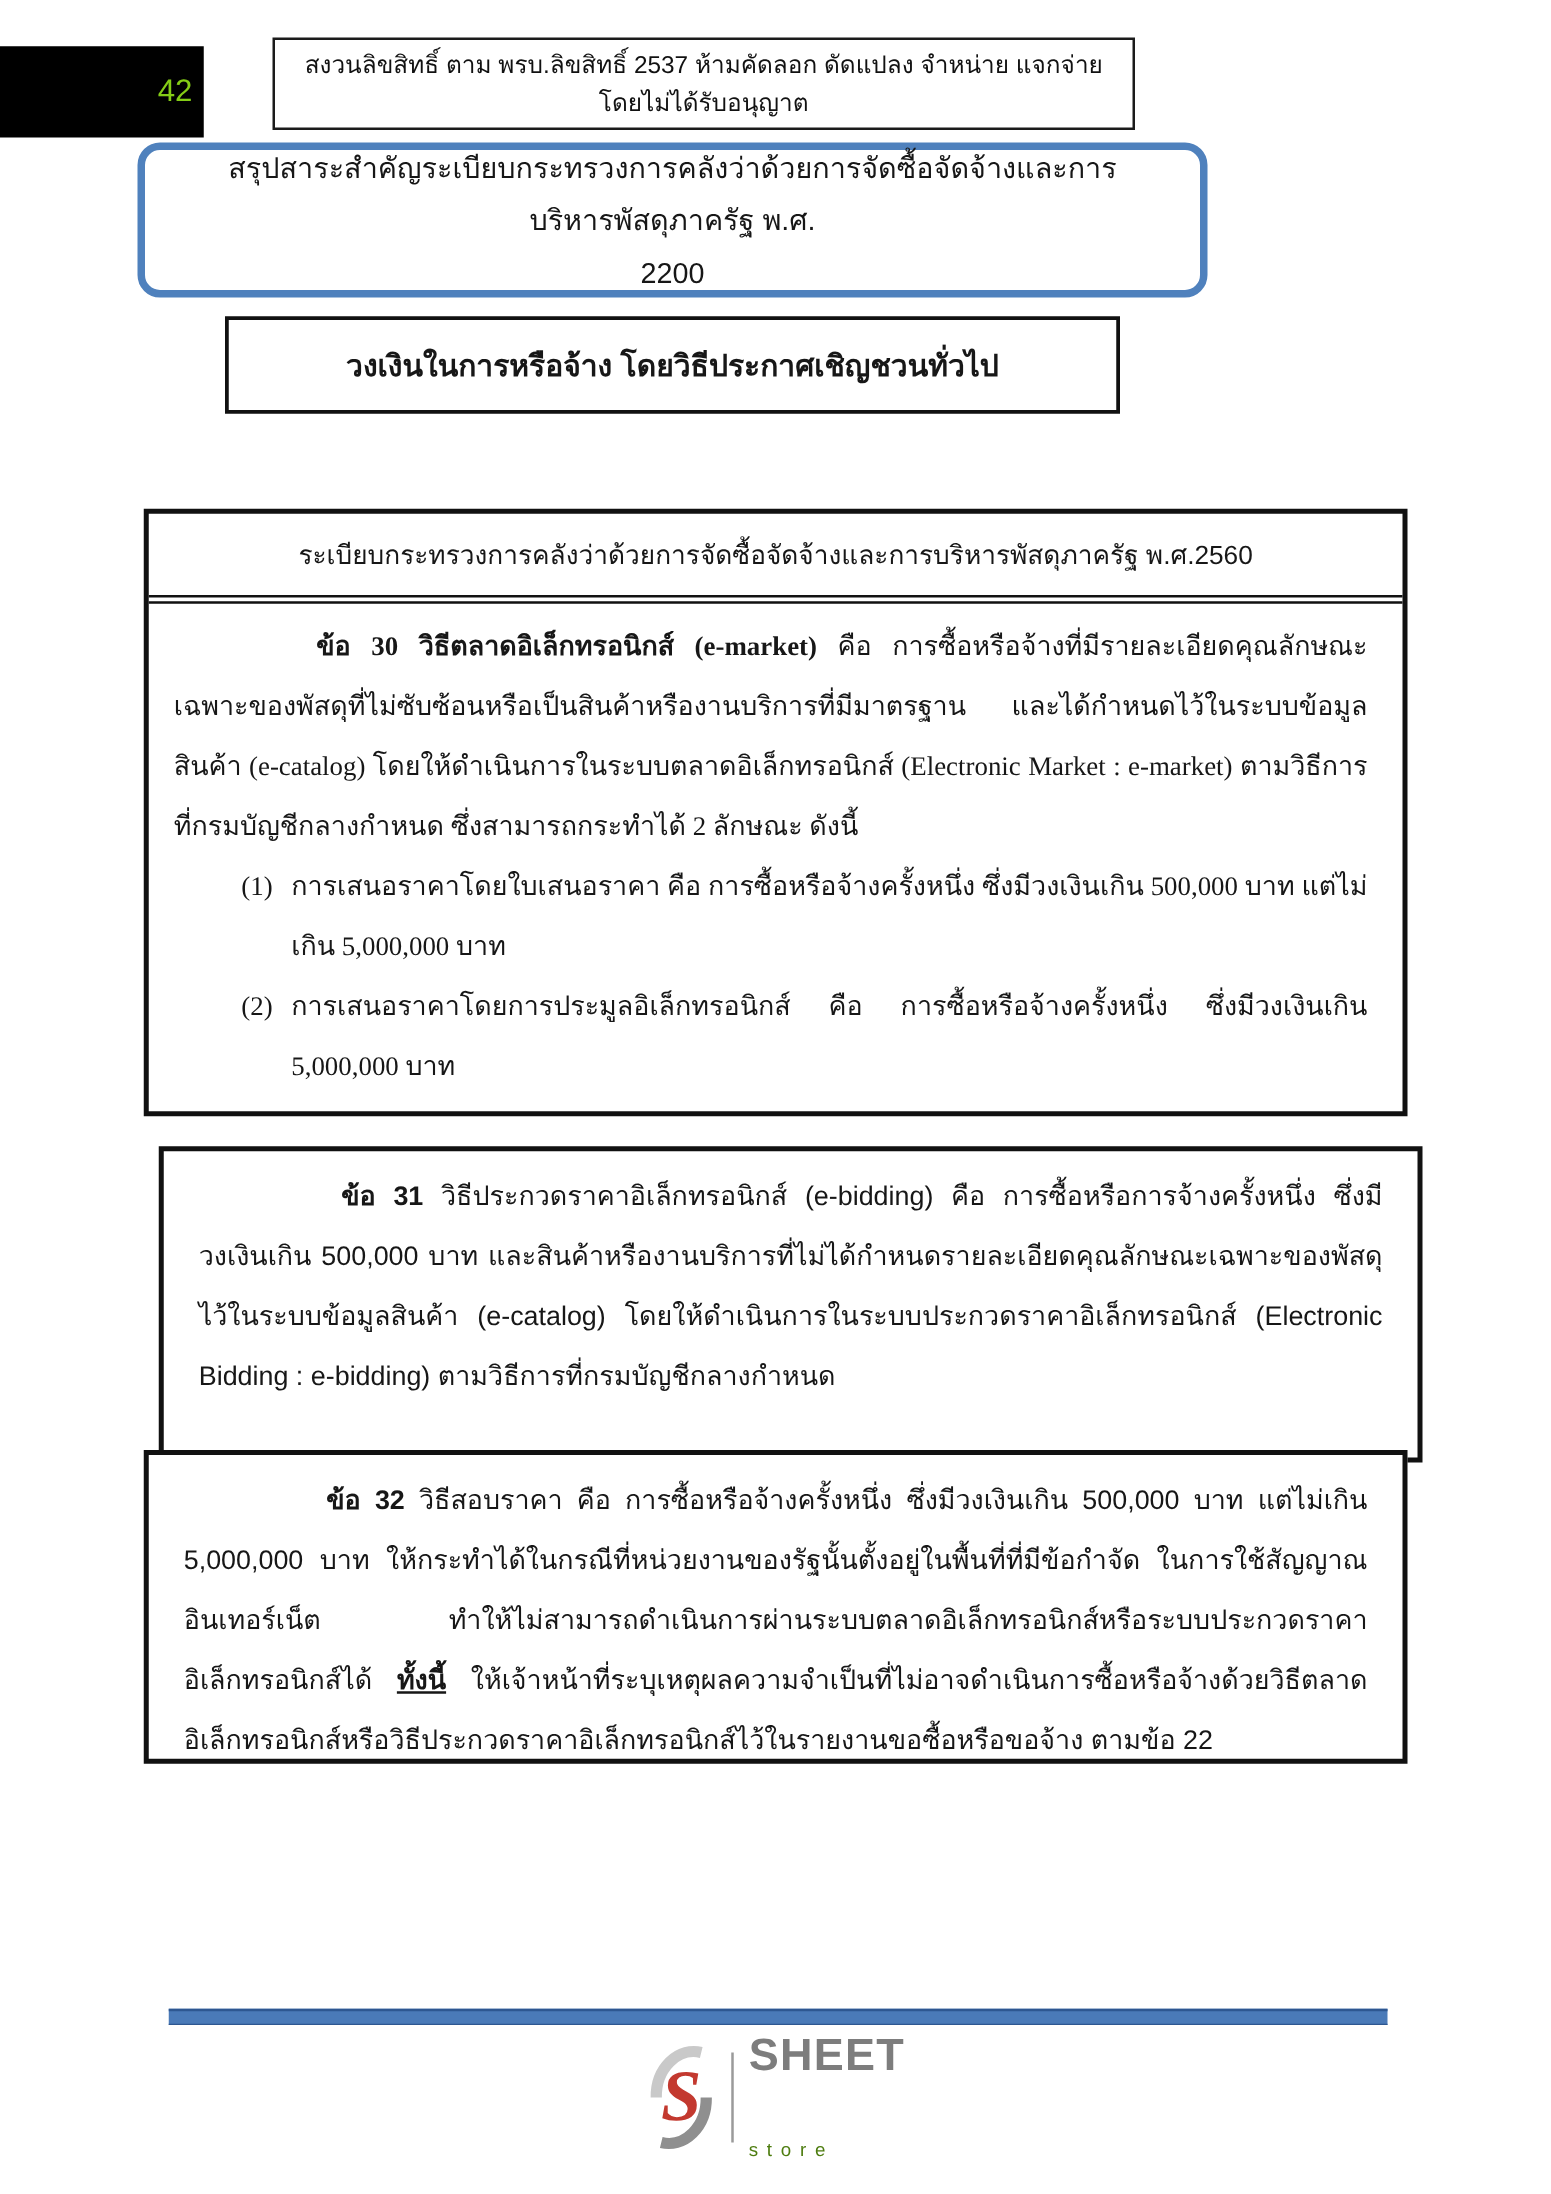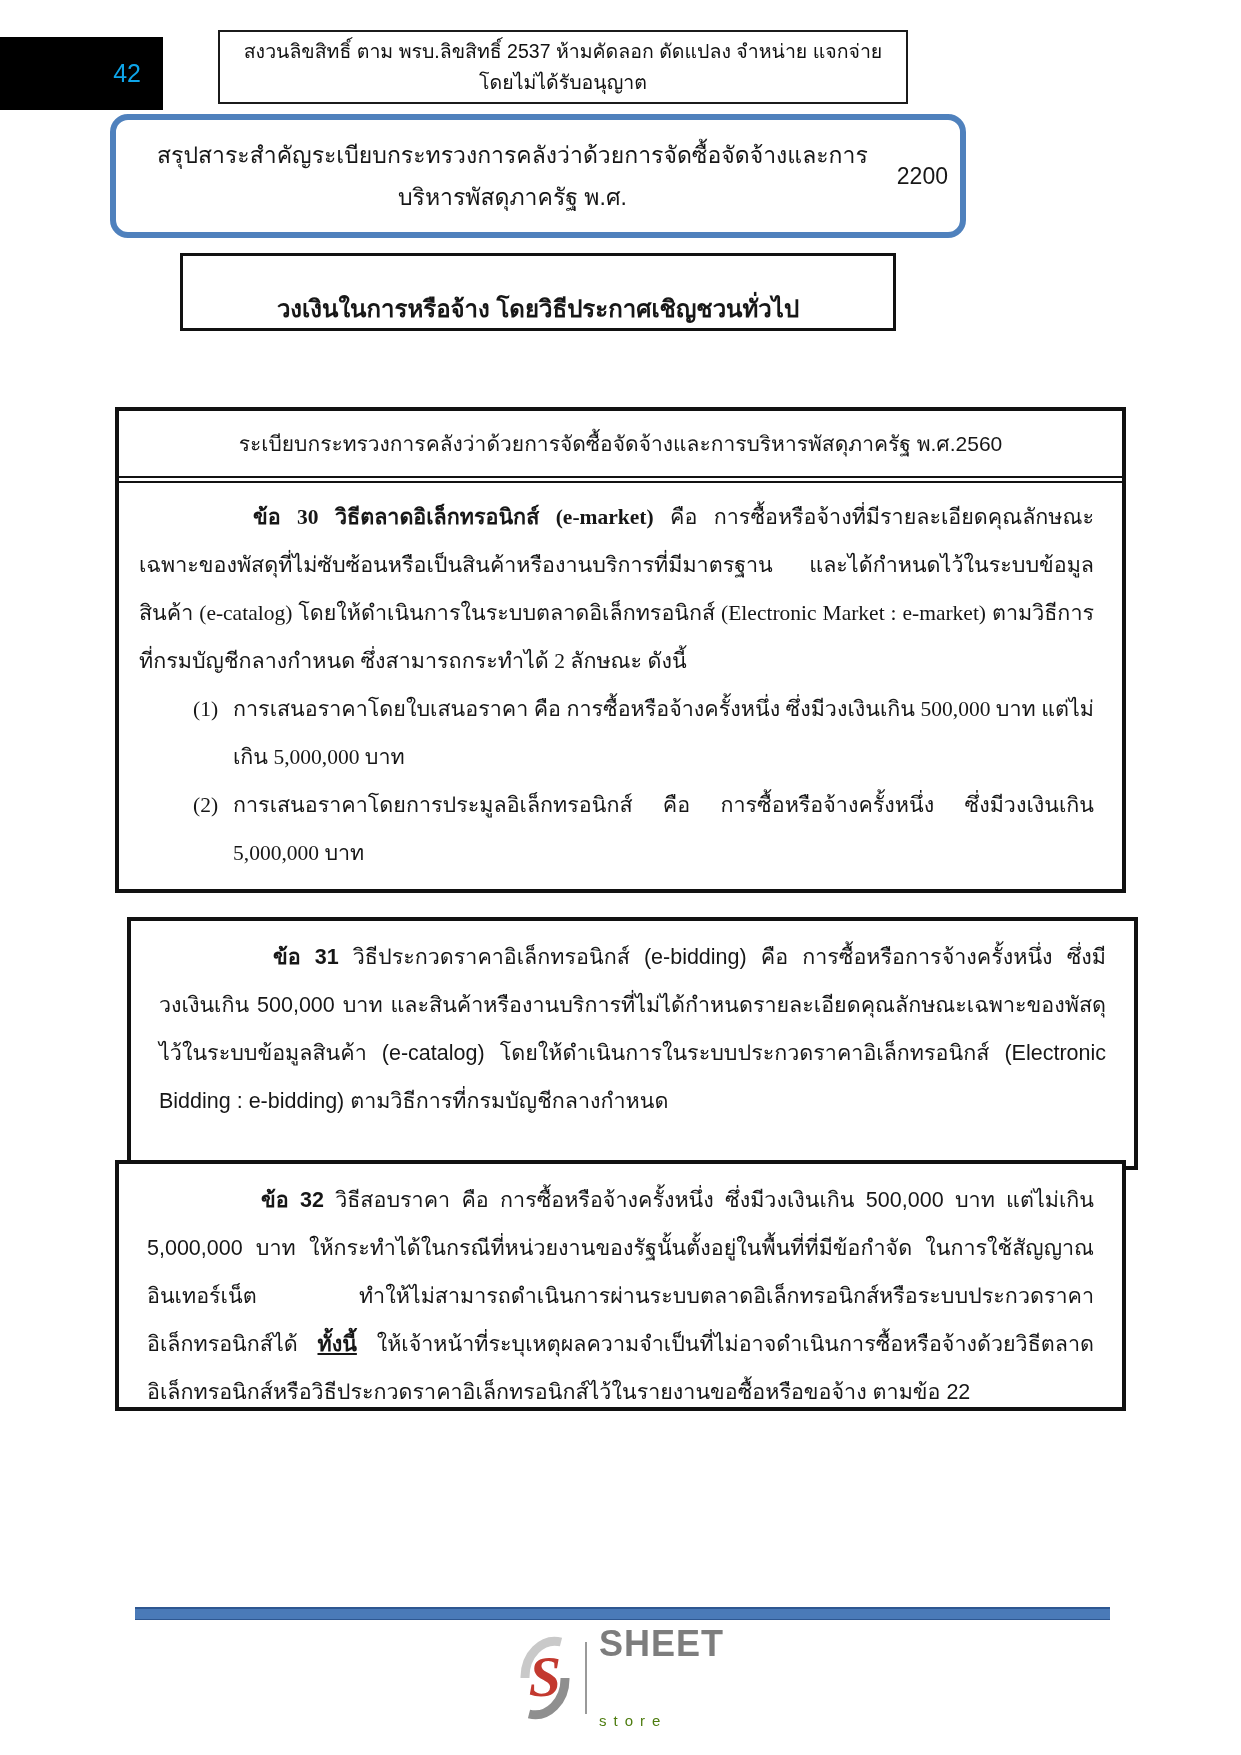--- a/index.html
+++ b/index.html
@@ -2,37 +2,37 @@
 <html><head>
 <meta charset="utf-8">
 <style>
   * { margin:0; padding:0; box-sizing:border-box; }
   html,body { background:#ffffff; }
   body { font-family:"Liberation Sans","DejaVu Sans",sans-serif; color:#171717; }
   .page { position:relative; width:1241px; height:1755px; background:#fff; overflow:hidden; }
 
   
   .pagenum { position:absolute; left:0; top:37px; width:163px; height:73px;
-             background:#000; color:#0ea5e9; font-size:25px;
-             display:flex; align-items:center; justify-content:flex-end; padding-right:22px; }
+             background:#000; color:#84cc16; font-size:25px;
+             display:flex; align-items:center; justify-content:flex-end; padding-right:9px; }
 
   
   .copyright { position:absolute; left:218px; top:30px; width:690px; height:74px;
                border:2px solid #1b1b1b; display:flex; align-items:center; justify-content:center;
                font-size:19.5px; color:#111; padding:0 10px; text-align:center; }
 
   
   .banner { position:absolute; left:110px; top:114px; width:856px; height:124px;
             border:6px solid #4f81bd; border-radius:18px; background:#fff;
-            display:flex; flex-direction:row; align-items:center; justify-content:center;
-            font-size:23px; line-height:42px; text-align:center; padding:0 12px; }
+            display:flex; flex-direction:column; align-items:center; justify-content:center;
+            font-size:23px; line-height:42px; text-align:center; padding:0 38px; }
 
   
   .section-box { position:absolute; left:180px; top:253px; width:716px; height:78px;
-                 border:3px solid #111; display:flex; align-items:flex-end; justify-content:center;
+                 border:3px solid #111; display:flex; align-items:center; justify-content:center;
                  font-size:24px; font-weight:bold; text-align:center; }
 
   
   .reg-box { position:absolute; left:115px; top:407px; width:1011px; height:486px;
              border:4px solid #111; background:#fff; }
   .reg-header { height:72px; border-bottom:7px double #111;
                 display:flex; align-items:center; justify-content:center;
                 font-size:21px; text-align:center; padding:14px 20px; }
   .reg-body { padding:10px 28px 0 20px; overflow:hidden;font-family:Liberation Serif, serif; }
 

